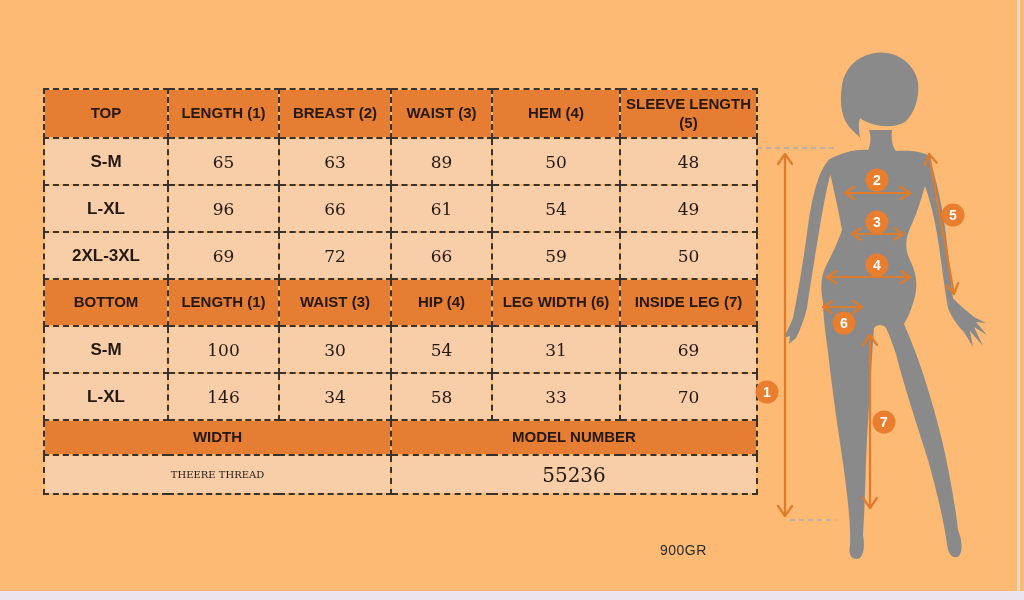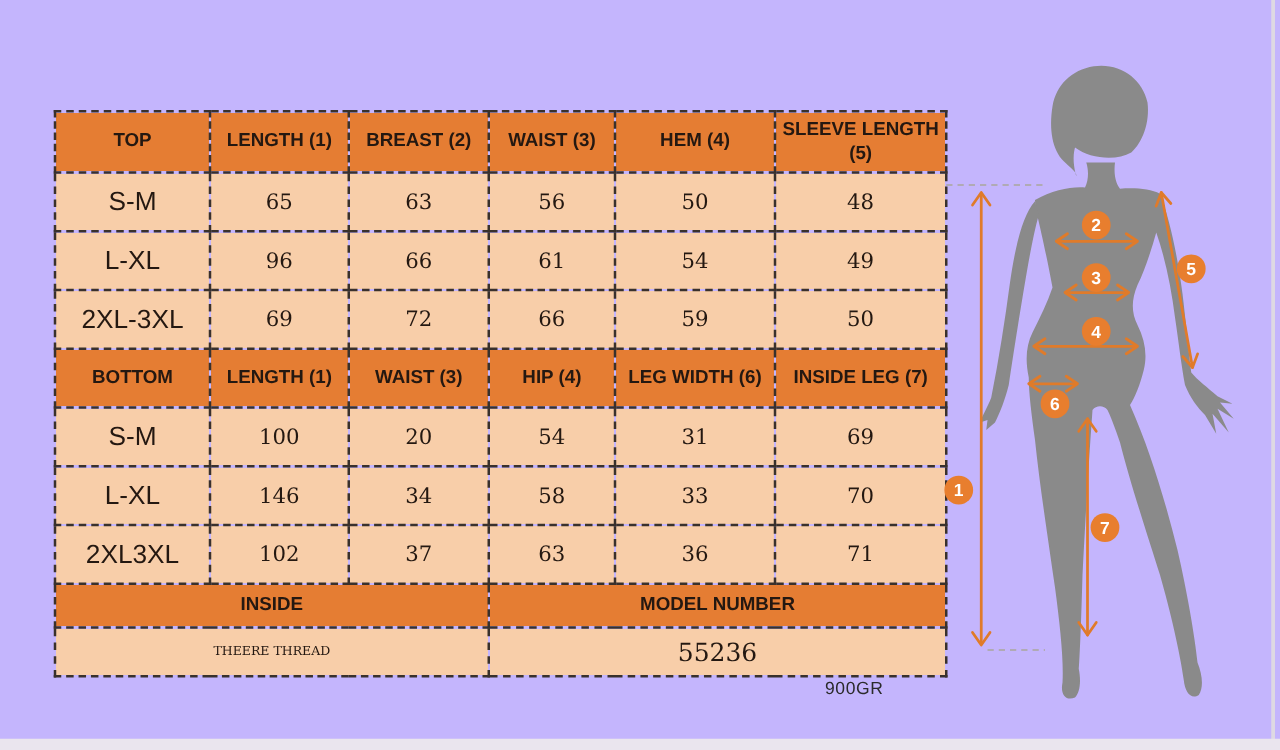--- a/index.html
+++ b/index.html
@@ -1,17 +1,17 @@
 <!DOCTYPE html>
 <html><head>
 <meta charset="utf-8">
 <style>
   html,body{margin:0;padding:0;background:#ffffff;}
   .canvas{
-    position:relative;width:1024px;height:600px;background:#c4b5fd;overflow:hidden;
+    position:relative;width:1024px;height:600px;background:#fdba74;overflow:hidden;
     font-family:"Liberation Sans",sans-serif;
   }
   
   .edge-right{position:absolute;left:1017px;top:0;width:3px;height:600px;background:#ded9e3;}
   .edge-bottom{position:absolute;left:0;top:591px;width:1024px;height:9px;background:#eae5ee;}
 
   
   table.size-chart{
     position:absolute;left:43px;top:88px;width:713px;
     border-collapse:collapse;table-layout:fixed;
@@ -21,21 +21,21 @@
     text-align:center;vertical-align:middle;
     color:#241811;overflow:hidden;
   }
   td.hdr{
     background:#e57d33;
     font-weight:bold;font-size:15px;line-height:1.25;
     font-family:"Liberation Sans",sans-serif;
   }
   td.cell{background:#f8cea9;}
   td.size{
-    background:#f8cea9;font-weight:normal;font-size:21px;
+    background:#f8cea9;font-weight:bold;font-size:17px;
     font-family:"Liberation Sans",sans-serif;
   }
   td.num{
     font-family:"DejaVu Serif",serif;font-size:17px;margin-top:32px;
   }
   tr.r-head{height:49px;}
   tr.r-data{height:47px;}
   tr.r-fab{height:35px;}
   tr.r-fabval{height:39px;}
 
@@ -78,21 +78,21 @@
       <td class="hdr">BREAST (2)</td>
       <td class="hdr">WAIST (3)</td>
       <td class="hdr">HEM (4)</td>
       <td class="hdr">SLEEVE LENGTH (5)</td>
     </tr>
 
     <tr class="r-data">
       <td class="size">S-M</td>
       <td class="cell num">65</td>
       <td class="cell num">63</td>
-      <td class="cell num">56</td>
+      <td class="cell num">89</td>
       <td class="cell num">50</td>
       <td class="cell num">48</td>
     </tr>
     <tr class="r-data">
       <td class="size">L-XL</td>
       <td class="cell num">96</td>
       <td class="cell num">66</td>
       <td class="cell num">61</td>
       <td class="cell num">54</td>
       <td class="cell num">49</td>
@@ -111,44 +111,36 @@
       <td class="hdr">LENGTH (1)</td>
       <td class="hdr">WAIST (3)</td>
       <td class="hdr">HIP (4)</td>
       <td class="hdr">LEG WIDTH (6)</td>
       <td class="hdr">INSIDE LEG (7)</td>
     </tr>
 
     <tr class="r-data">
       <td class="size">S-M</td>
       <td class="cell num">100</td>
-      <td class="cell num">20</td>
+      <td class="cell num">30</td>
       <td class="cell num">54</td>
       <td class="cell num">31</td>
       <td class="cell num">69</td>
     </tr>
     <tr class="r-data">
       <td class="size">L-XL</td>
       <td class="cell num">146</td>
       <td class="cell num">34</td>
       <td class="cell num">58</td>
       <td class="cell num">33</td>
       <td class="cell num">70</td>
     </tr>
-    <tr class="r-data">
-      <td class="size">2XL3XL</td>
-      <td class="cell num">102</td>
-      <td class="cell num">37</td>
-      <td class="cell num">63</td>
-      <td class="cell num">36</td>
-      <td class="cell num">71</td>
-    </tr>
 
     <tr class="r-fab">
-      <td class="hdr" colspan="3">INSIDE</td>
+      <td class="hdr" colspan="3">WIDTH</td>
       <td class="hdr" colspan="3">MODEL NUMBER</td>
     </tr>
     <tr class="r-fabval">
       <td class="cell num" colspan="3" style="font-size:10px">THEERE THREAD</td>
       <td class="cell num" colspan="3" style="font-size:20px">55236</td>
     </tr>
   </tbody>
     </table>
 
   <div class="footnote">900GR</div>

